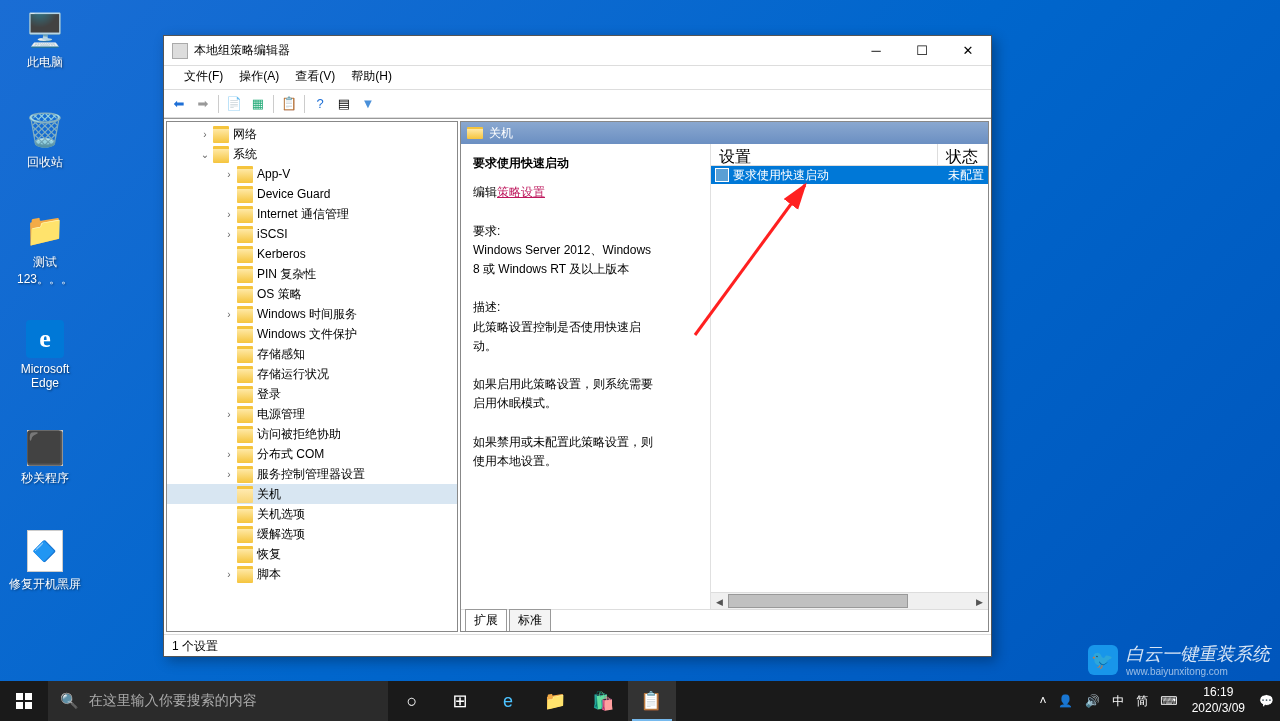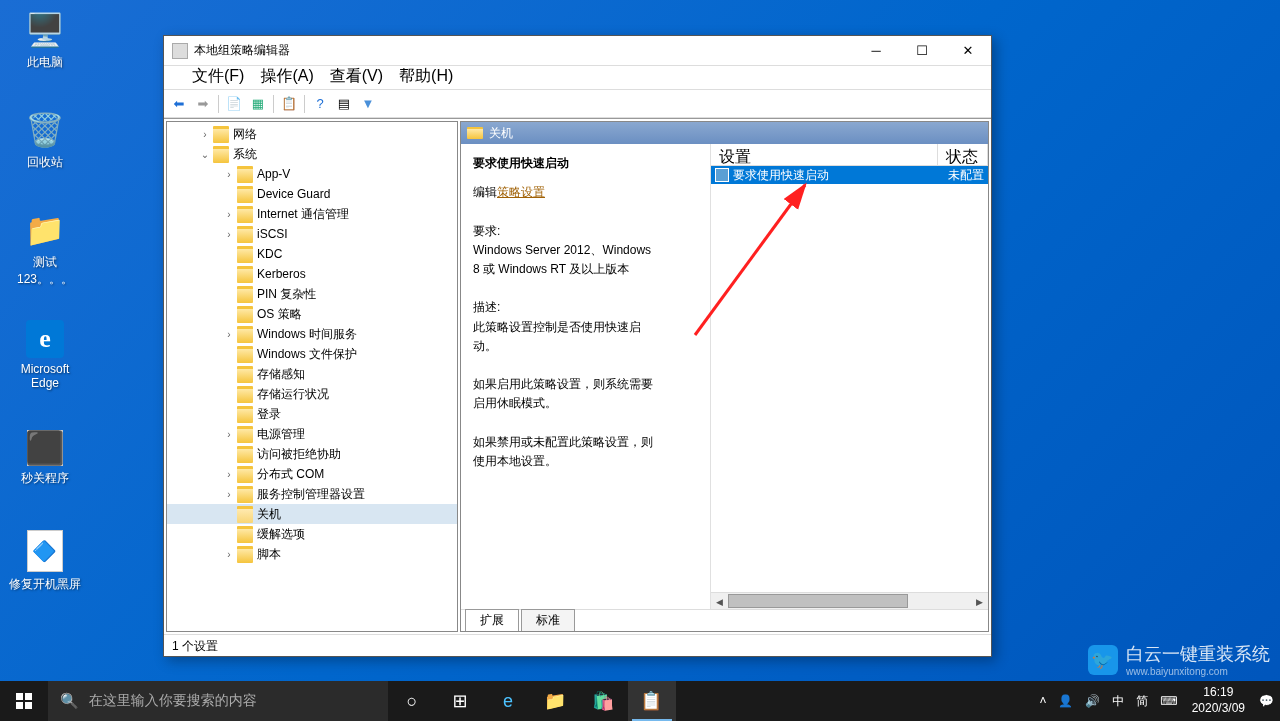--- a/index.html
+++ b/index.html
@@ -12,21 +12,21 @@
 .desktop-icon .lbl { text-shadow: 1px 1px 2px rgba(0,0,0,0.5); }
 
 
 .window { position: absolute; left: 163px; top: 35px; width: 829px; height: 622px; background: white; border: 1px solid #555; box-shadow: 4px 4px 12px rgba(0,0,0,0.3); display: flex; flex-direction: column; }
 .titlebar { height: 30px; display: flex; align-items: center; padding: 0 0 0 8px; border-bottom: 1px solid #ddd; }
 .titlebar .ticon { width: 16px; height: 16px; margin-right: 6px; background: #ddd; border: 1px solid #aaa; }
 .titlebar .title { flex: 1; font-size: 12px; }
 .winbtns { display: flex; }
 .winbtn { width: 46px; height: 30px; display: flex; align-items: center; justify-content: center; font-size: 13px; cursor: pointer; }
 
-.menubar { height: 24px; display: flex; align-items: flex-end; padding: 0 20px; font-size: 16px; border-bottom: 1px solid #ddd; }
+.menubar { height: 24px; display: flex; align-items: flex-start; padding: 0 12px; font-size: 12px; border-bottom: 1px solid #ddd; }
 .menubar .mi { padding: 2px 8px; cursor: pointer; }
 
 .toolbar { height: 28px; display: flex; align-items: center; padding: 0 4px; border-bottom: 1px solid #ddd; gap: 2px; }
 .tbtn { width: 22px; height: 22px; display: flex; align-items: center; justify-content: center; cursor: pointer; font-size: 13px; border: 1px solid transparent; }
 .tsep { width: 1px; height: 18px; background: #ccc; margin: 0 2px; }
 
 .content { flex: 1; display: flex; border-top: 1px solid #999; min-height: 0; }
 
 
 .tree-pane { width: 292px; border: 1px solid #888; margin: 2px; position: relative; overflow: hidden; }
@@ -43,33 +43,33 @@
 .depth2 { padding-left: 30px; }
 .depth3 { padding-left: 54px; }
 
 
 .right-pane { flex: 1; border: 1px solid #888; margin: 2px 2px 2px 0; display: flex; flex-direction: column; min-width: 0; }
 .rp-header { height: 22px; background: linear-gradient(#8aa8d0, #6b8fc2); display: flex; align-items: center; padding: 0 6px; font-size: 12px; color: white; }
 .rp-header .fic2 { width: 16px; height: 12px; margin-right: 6px; background: linear-gradient(#ffe9a6, #f5c43d); border-radius: 1px; border-top: 2px solid #f5c43d; }
 .rp-body { flex: 1; display: flex; min-height: 0; gap: 39px; }
 .detail-col { width: 210px; padding: 10px 12px; font-size: 12px; line-height: 1.6; }
 .detail-col .dtitle { font-weight: bold; margin-bottom: 10px; }
-.detail-col a { color: #a16207; }
+.detail-col a { color: #be185d; }
 .list-col { flex: 1; display: flex; flex-direction: column; border-left: 1px solid #e0e0e0; min-width: 0; }
 .list-hdr { height: 22px; display: flex; border-bottom: 1px solid #ddd; font-size: 16px; }
 .list-hdr .col { padding: 3px 8px; border-right: 1px solid #ddd; }
 .list-row { height: 18px; display: flex; align-items: center; font-size: 12px; background: #0078d7; color: white; cursor: pointer; }
 .list-row .ric { width: 14px; height: 14px; margin: 0 4px; background: #5a9fd4; border: 1px solid #fff; }
 .list-scroll { flex: 1; overflow: auto; }
 .list-hscroll { height: 17px; background: #f0f0f0; border-top: 1px solid #ddd; position: relative; }
 .list-hscroll .thumb { position: absolute; left: 17px; top: 1px; width: 180px; height: 14px; background: #c0c0c0; border: 1px solid #999; }
 .list-hscroll .arr { position: absolute; top: 0; width: 17px; height: 17px; display: flex; align-items: center; justify-content: center; font-size: 9px; color: #555; }
 
 .rp-tabs { height: 22px; display: flex; align-items: flex-end; padding-left: 4px; border-top: 1px solid #ddd; font-size: 12px; }
-.rp-tab { padding: 2px 14px; border: 1px solid #999; border-bottom: none; background: #f4f4f4; margin-right: 2px; cursor: pointer; }
+.rp-tab { padding: 2px 8px; border: 1px solid #999; border-bottom: none; background: #f4f4f4; margin-right: 2px; cursor: pointer; }
 .rp-tab.active { background: white; }
 
 .statusbar { height: 22px; border-top: 1px solid #ddd; font-size: 12px; padding: 3px 8px; }
 
 
 .red-arrow { position: absolute; left: 685px; top: 175px; pointer-events: none; }
 
 
 .taskbar { position: absolute; bottom: 0; left: 0; width: 100%; height: 40px; background: #1a1a1a; display: flex; align-items: center; color: white; }
 .start-btn { width: 48px; height: 40px; display: flex; align-items: center; justify-content: center; cursor: pointer; }
@@ -78,21 +78,21 @@
 .tb-icons { display: flex; height: 40px; }
 .tb-icon { width: 48px; display: flex; align-items: center; justify-content: center; cursor: pointer; font-size: 18px; position: relative; }
 .tb-icon.active::after { content: ''; position: absolute; bottom: 0; left: 4px; right: 4px; height: 2px; background: #76b9ed; }
 .tray { margin-left: auto; display: flex; align-items: center; height: 40px; font-size: 12px; }
 .tray-item { padding: 0 6px; cursor: pointer; }
 .tray-time { text-align: center; padding: 0 8px; line-height: 1.3; font-size: 12px; }
 
 
 .watermark { position: absolute; right: 10px; bottom: 44px; display: flex; align-items: center; color: white; opacity: 0.85; }
 .watermark .wlogo { width: 30px; height: 30px; background: #1da1f2; border-radius: 6px; margin-right: 8px; display:flex; align-items:center; justify-content:center; font-size:18px; }
-.watermark .wtxt { font-size: 18px; font-weight: 300; }
+.watermark .wtxt { font-size: 18px; font-weight: 300; font-style: italic; }
 .watermark .wurl { font-size: 10px; opacity: 0.7; display:block; }
 </style>
 </head>
 <body>
 
 <div class="desktop">
   <div class="desktop-icon" style="top:10px;left:8px">
       <div class="ico">🖥️</div>
       <div class="lbl">此电脑</div>
     </div>
@@ -176,25 +176,20 @@
             <span class="lbl">Internet 通信管理</span>
           </div>
           <div class="tnode depth3">
             <span class="exp">›</span>
             <span class="fic"></span>
             <span class="lbl">iSCSI</span>
           </div>
           <div class="tnode depth3">
             <span class="exp"></span>
             <span class="fic"></span>
-            <span class="lbl">KDC</span>
-          </div>
-          <div class="tnode depth3">
-            <span class="exp"></span>
-            <span class="fic"></span>
             <span class="lbl">Kerberos</span>
           </div>
           <div class="tnode depth3">
             <span class="exp"></span>
             <span class="fic"></span>
             <span class="lbl">PIN 复杂性</span>
           </div>
           <div class="tnode depth3">
             <span class="exp"></span>
             <span class="fic"></span>
@@ -246,21 +241,31 @@
             <span class="lbl">服务控制管理器设置</span>
           </div>
           <div class="tnode depth3 selected">
             <span class="exp"></span>
             <span class="fic open"></span>
             <span class="lbl">关机</span>
           </div>
           <div class="tnode depth3">
             <span class="exp"></span>
             <span class="fic"></span>
+            <span class="lbl">关机选项</span>
+          </div>
+          <div class="tnode depth3">
+            <span class="exp"></span>
+            <span class="fic"></span>
             <span class="lbl">缓解选项</span>
+          </div>
+          <div class="tnode depth3">
+            <span class="exp"></span>
+            <span class="fic"></span>
+            <span class="lbl">恢复</span>
           </div>
           <div class="tnode depth3">
             <span class="exp">›</span>
             <span class="fic"></span>
             <span class="lbl">脚本</span>
           </div>
         </div>
     </div>
     <div class="right-pane">
       <div class="rp-header">

